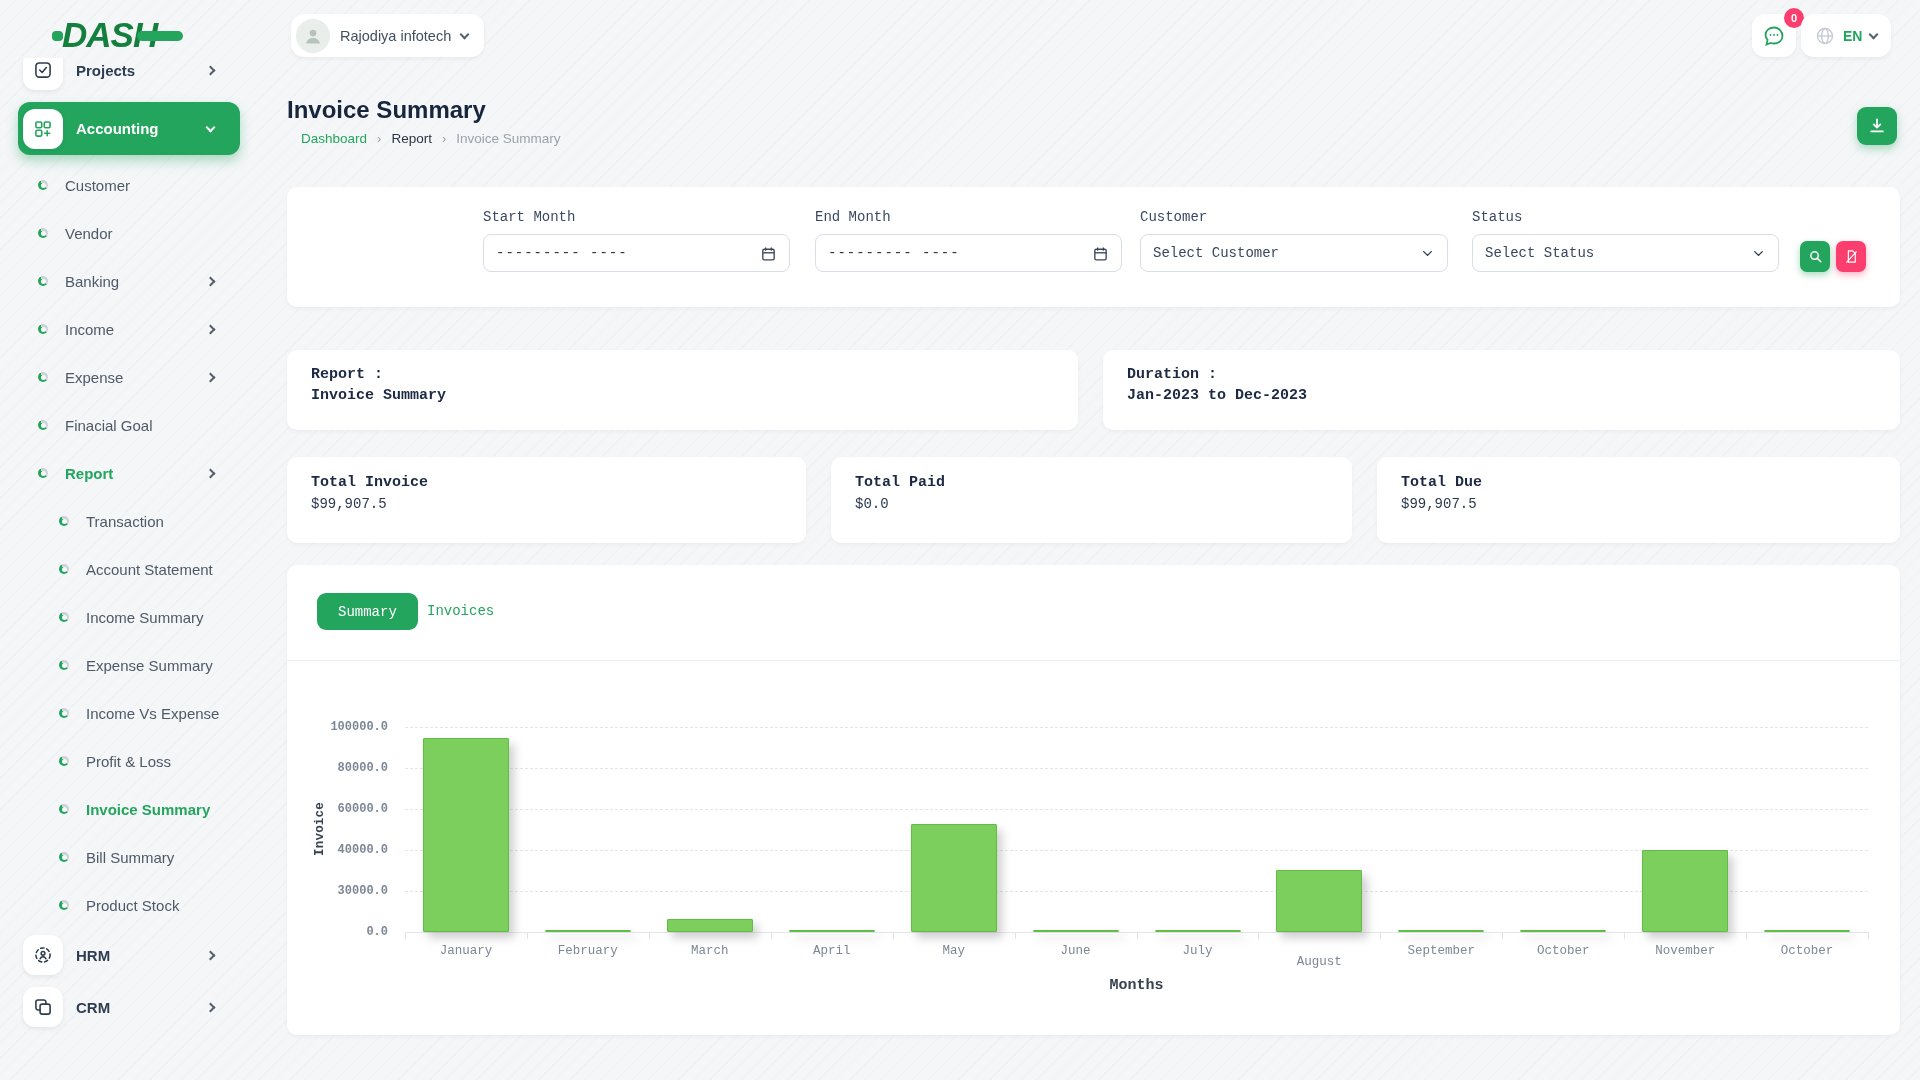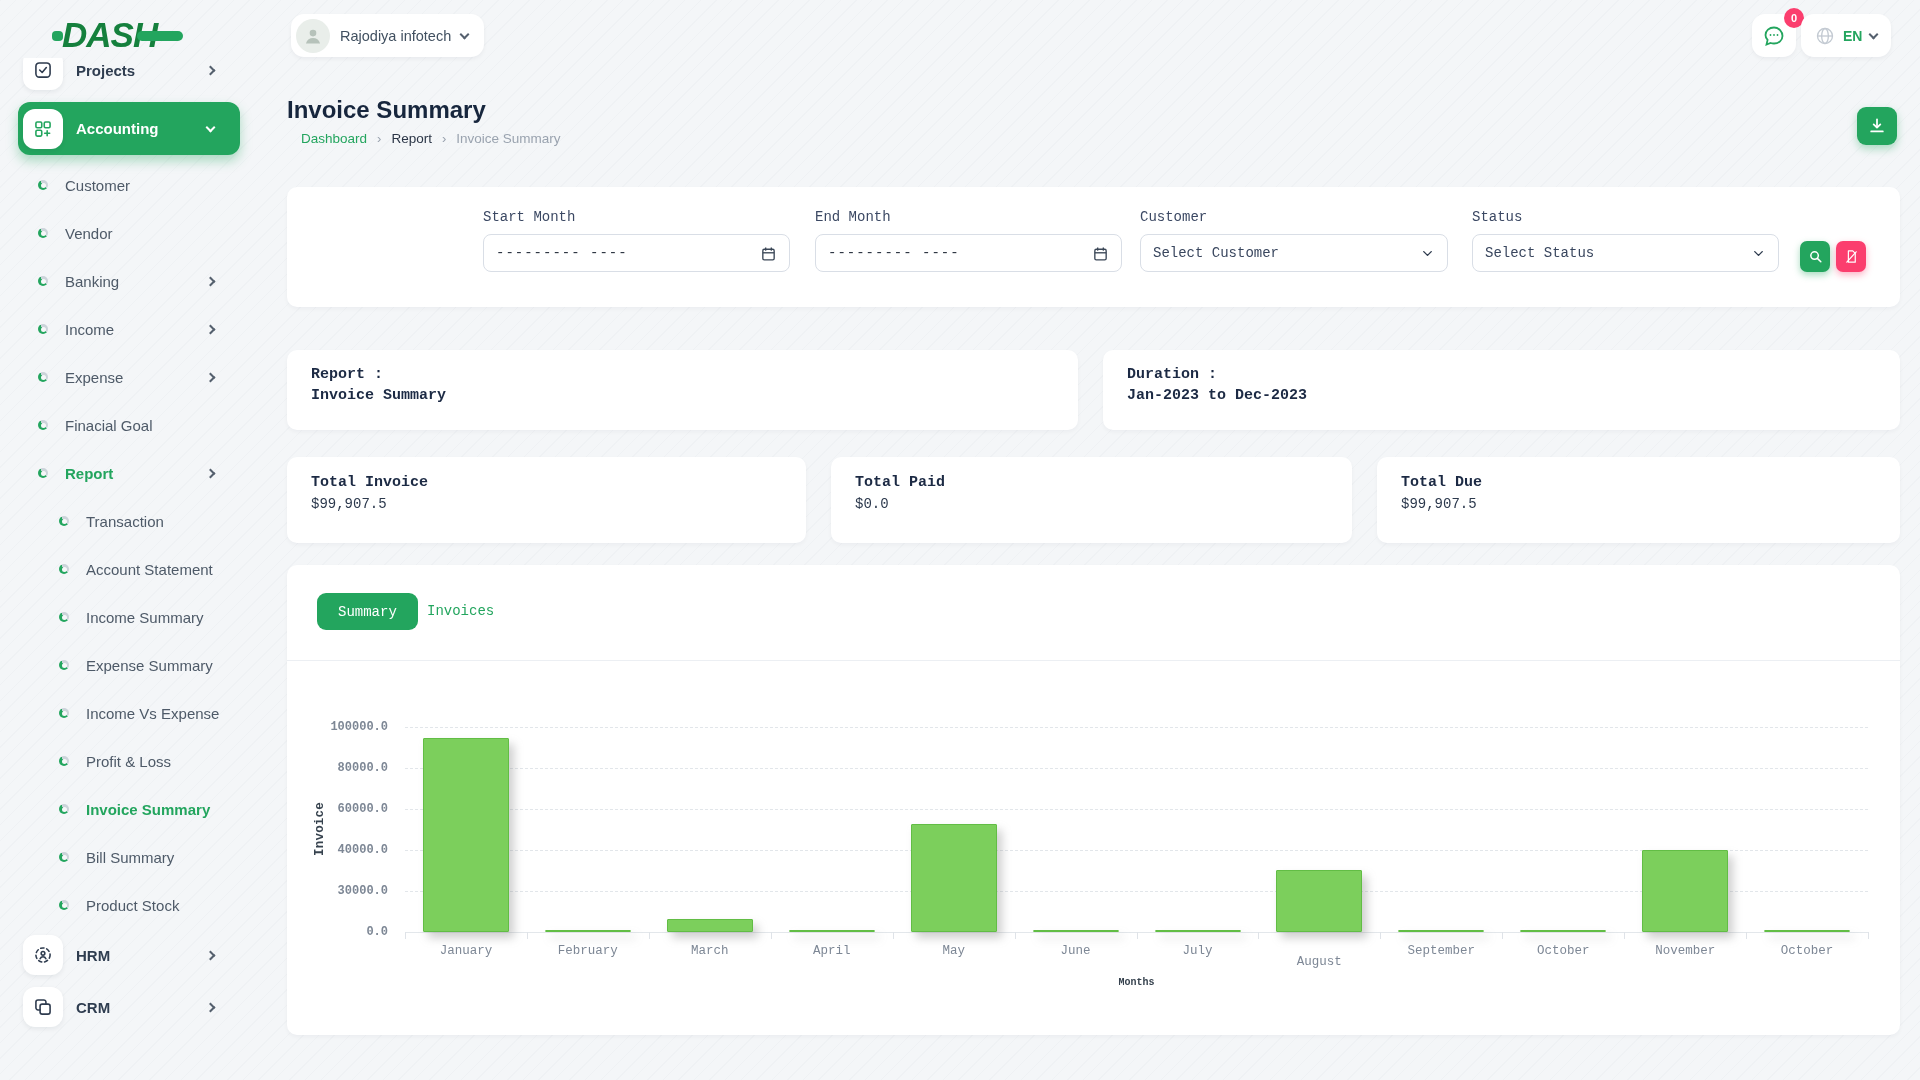--- a/index.html
+++ b/index.html
@@ -94,21 +94,21 @@
 
   .grid-line { position:absolute; height:0; border-top:1px dashed #e2e6ea; }
   .axis-line { position:absolute; height:1px; background:#e3e7eb; }
   .tick-mark { position:absolute; width:1px; height:7px; background:#dfe3e8; }
   .ytick { position:absolute; width:84px; text-align:right; font-size:12px; font-weight:600; color:#7d8795; height:16px; line-height:16px; }
   .xlabel { position:absolute; text-align:center; font-size:12.5px; color:#7d8795; }
   .bar { position:absolute; background:#7CCF5C; border:1.5px solid #62BD45; border-radius:1px;
     filter:drop-shadow(5px 6px 5px rgba(110,110,110,0.33)); }
   .axis-title-y { position:absolute; left:33px; top:264px; transform:translate(-50%,-50%) rotate(-90deg);
     font-size:12.5px; font-weight:700; color:#36424e; letter-spacing:0.2px; }
-  .axis-title-x { position:absolute; text-align:center; font-size:10px; font-weight:700; color:#36424e; }
+  .axis-title-x { position:absolute; text-align:center; font-size:15px; font-weight:700; color:#36424e; }
   svg { display:block; }
 </style>
 </head>
 <body>
 
 <div class="logo">
   <span class="logo-text">DASH</span>
 </div>
 
 <div class="company-pill">

